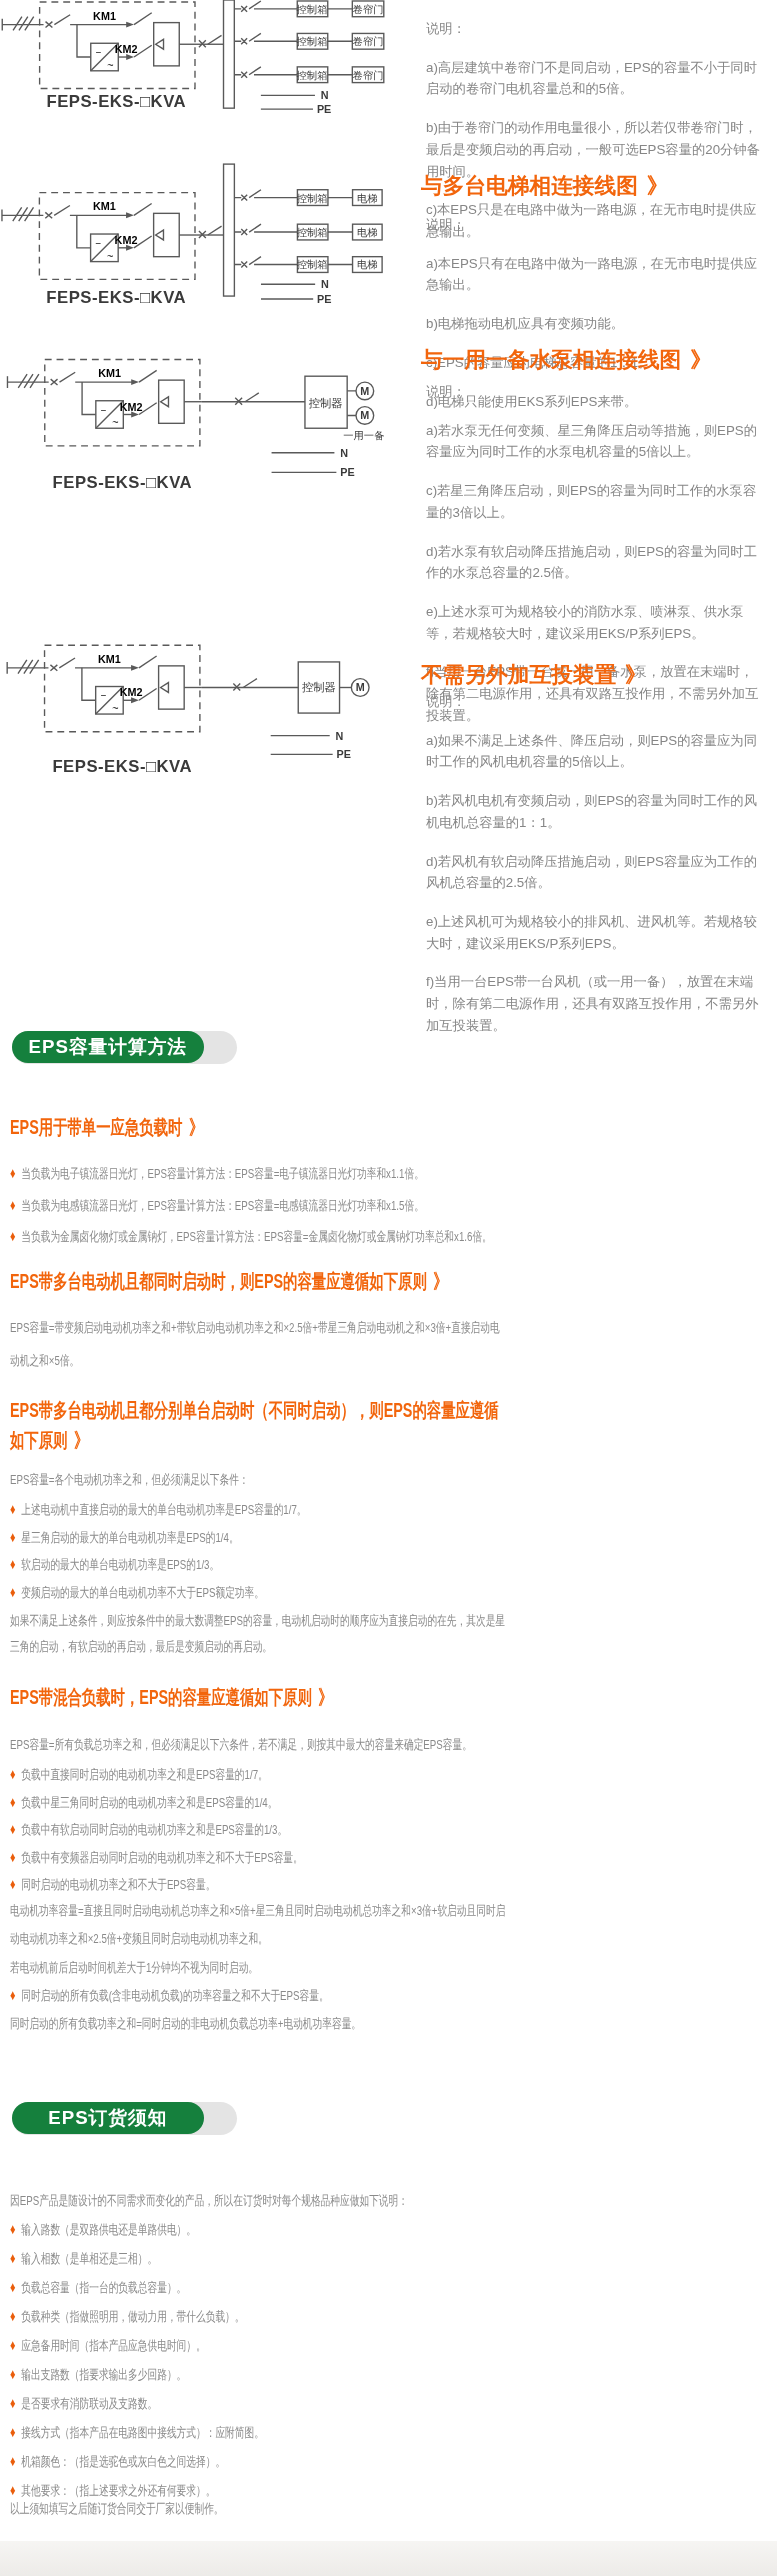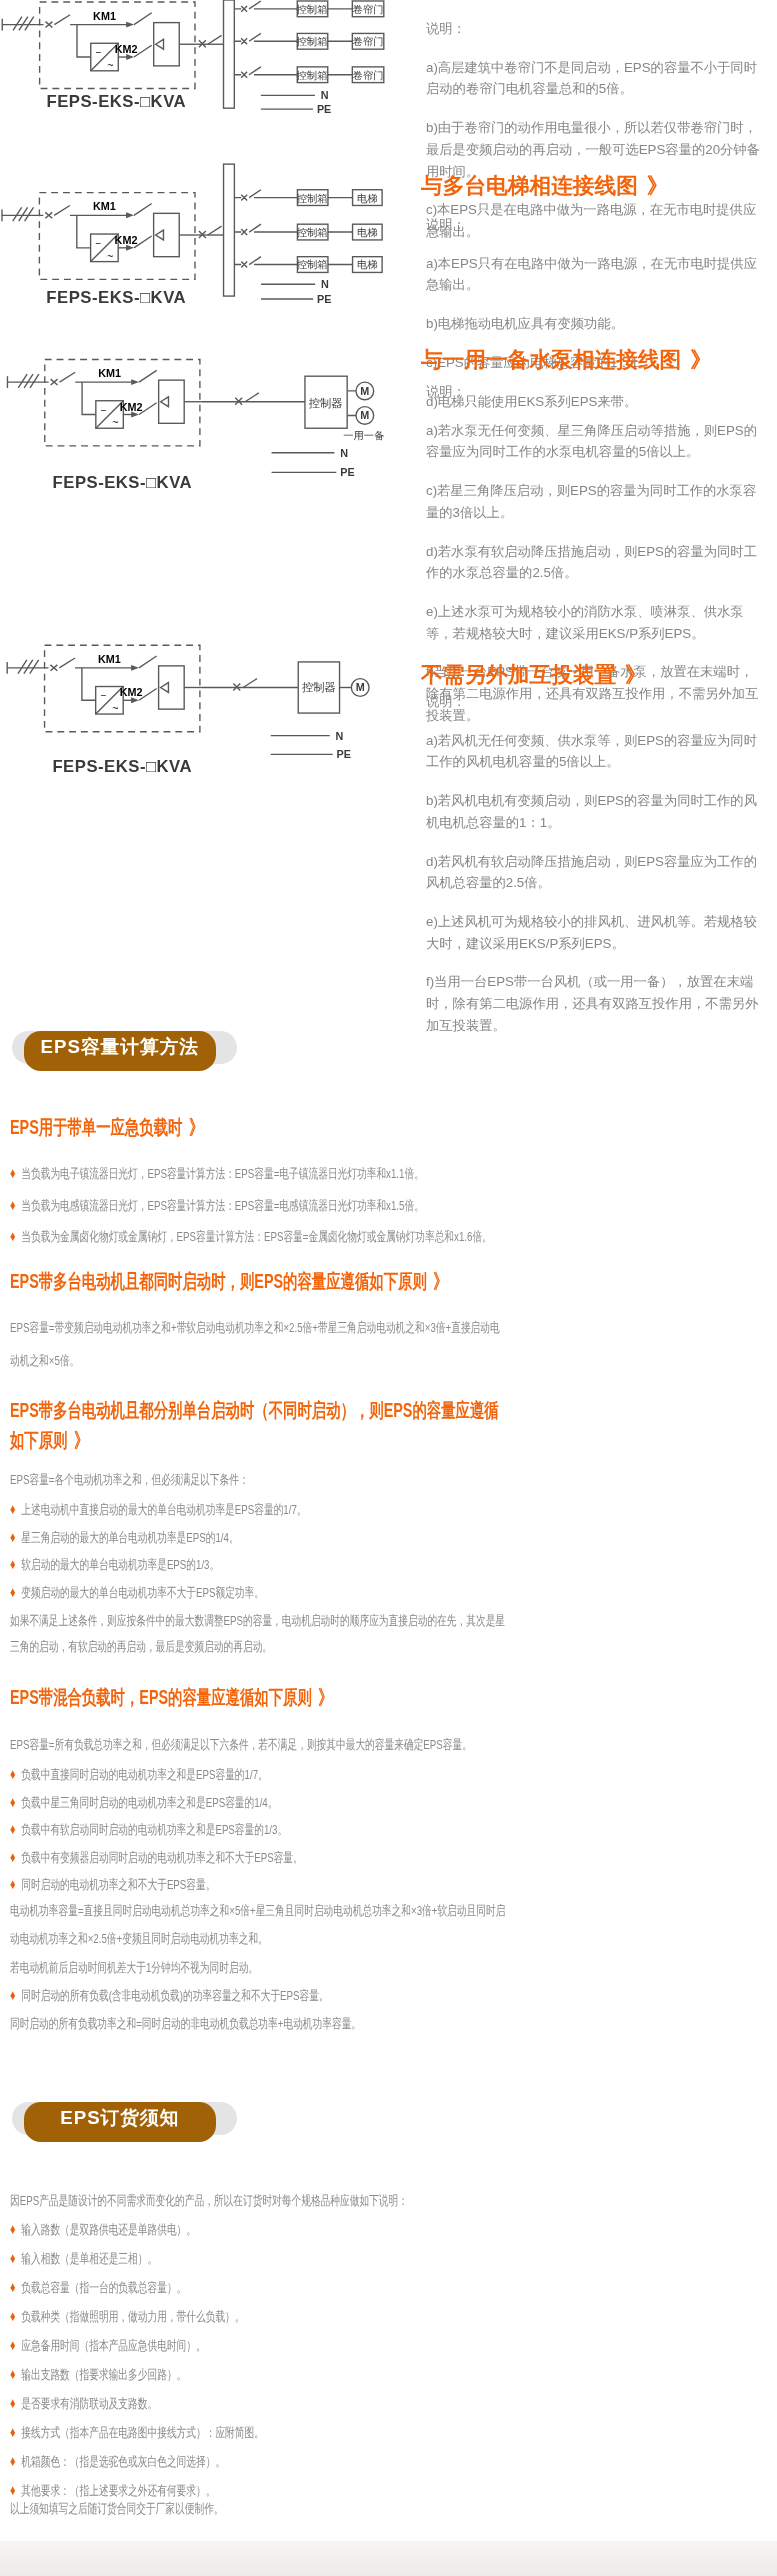--- a/index.html
+++ b/index.html
@@ -14,21 +14,21 @@
   
   .bsec{position:absolute;left:9.8px;width:681px;transform:scaleX(0.73);transform-origin:0 0;
         color:#8a8a8a;font-size:13.3px;line-height:27.6px;}
   .bsec p{margin:0;}
   .bhead{position:absolute;left:9.8px;width:670px;transform:scaleX(0.73);transform-origin:0 0;
          margin:0;color:#f2650c;font-size:19.7px;font-weight:bold;line-height:29.5px;}
   .di{color:#ea5e0c;margin-right:7.9px;font-size:14.8px;}
   
   .banner{position:absolute;left:11.8px;width:236px;height:32.5px;}
   .banner .tab{position:absolute;left:0;top:0;width:225px;height:32.5px;background:#e4e4e4;border-radius:16.7px;}
-  .banner .pill{position:absolute;left:12px;top:0;width:192px;height:40px;background:#a16207;border-radius:16.7px;
+  .banner .pill{position:absolute;left:0;top:0;width:192px;height:32px;background:#15803d;border-radius:16.7px;
                 color:#fff;font-size:18.7px;font-weight:bold;text-align:center;line-height:32.5px;letter-spacing:1px;}
   
   .diag{position:absolute;left:0;}
   .diag text{font-family:"Liberation Sans",sans-serif;fill:#3a3a3a;}
   .t10{font-size:10.5px;text-anchor:middle;}
   .t11{font-size:11px;font-weight:bold;}
   .t11m{font-size:11px;font-weight:bold;text-anchor:middle;}
   .t12m{font-size:11.5px;text-anchor:middle;}
   .t17m{font-size:17px;font-weight:bold;text-anchor:middle;fill:#2b2b2b;letter-spacing:0.5px;}
   .strip{position:absolute;left:0;top:2541px;width:778px;height:35px;
@@ -196,21 +196,21 @@
     </g>
     <text x="324" y="94" class="t12m">控制器</text>
     <text x="366" y="94" class="t11m">M</text>
     <text x="341" y="143" class="t11">N</text>
     <text x="342" y="162" class="t11">PE</text>
     <text x="124" y="176" class="t17m">FEPS-EKS-□KVA</text>
   </svg>
 
   <div class="note" style="top:674px">
     <p>说明：</p>
-    <p>a)若风机无任何变频、供水泵等，则EPS的容量应为同时工作的风机电机容量的5倍以上。</p>
+    <p>a)如果不满足上述条件、降压启动，则EPS的容量应为同时工作的风机电机容量的5倍以上。</p>
     <p>b)若风机电机有变频启动，则EPS的容量为同时工作的风机电机总容量的1：1。</p>
     <p>d)若风机有软启动降压措施启动，则EPS容量应为工作的风机总容量的2.5倍。</p>
     <p>e)上述风机可为规格较小的排风机、进风机等。若规格较大时，建议采用EKS/P系列EPS。</p>
     <p>f)当用一台EPS带一台风机（或一用一备），放置在末端时，除有第二电源作用，还具有双路互投作用，不需另外加互投装置。</p>
   </div>
 
   <div class="banner" style="top:1031px">
     <div class="tab"></div>
     <div class="pill">EPS容量计算方法</div>
   </div>

